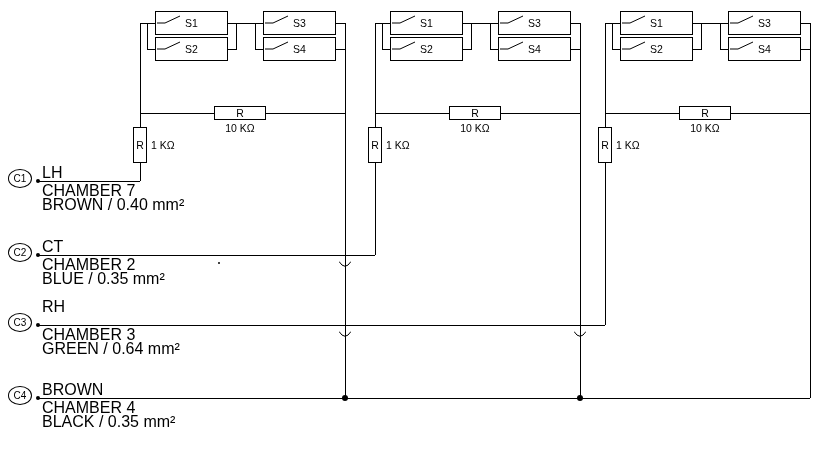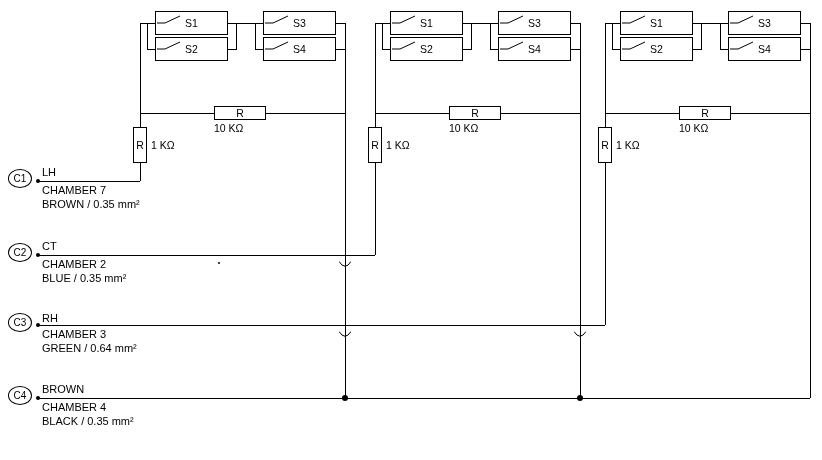--- a/index.html
+++ b/index.html
@@ -6,22 +6,22 @@
   body{font-family:"Liberation Sans", sans-serif;color:#000;}
   #canvas{position:relative;width:822px;height:460px;background:#fff;overflow:hidden;}
   .wire-h{position:absolute;height:1px;background:#000;}
   .wire-v{position:absolute;width:1px;background:#000;}
   .sbox{position:absolute;width:73px;height:24px;border:1px solid #000;box-sizing:border-box;background:#fff;}
   .sbox svg{position:absolute;left:0;top:0;}
   .slabel{position:absolute;left:0;top:0;width:100%;height:100%;display:flex;align-items:center;justify-content:center;font-size:10.5px;}
   .rbox-h{position:absolute;width:52px;height:14px;border:1px solid #000;box-sizing:border-box;background:#fff;display:flex;align-items:center;justify-content:center;font-size:10.5px;}
   .rbox-v{position:absolute;width:14px;height:36px;border:1px solid #000;box-sizing:border-box;background:#fff;display:flex;align-items:center;justify-content:center;font-size:10.5px;}
   .rval{position:absolute;font-size:10.5px;white-space:nowrap;}
-  .rval-c{position:absolute;width:52px;font-size:10.5px;white-space:nowrap;}
-  .lbl{position:absolute;font-size:11px;white-space:nowrap;line-height:13px;}
+  .rval-c{position:absolute;width:52px;text-align:center;font-size:10.5px;white-space:nowrap;}
+  .lbl{position:absolute;font-size:16px;white-space:nowrap;line-height:13px;}
   .conn-circle{position:absolute;width:24px;height:19px;border:1px solid #000;border-radius:50%;box-sizing:border-box;display:flex;align-items:center;justify-content:center;font-size:10px;background:#fff;}
   .jdot{position:absolute;width:6px;height:6px;border-radius:50%;background:#000;}
   .sdot{position:absolute;width:4px;height:4px;border-radius:50%;background:#000;}
   .hop{position:absolute;}
   .stray{position:absolute;width:2px;height:2px;background:#444;}
 </style>
 </head>
 <body>
 
 <div id="canvas">
@@ -186,42 +186,42 @@
   </div>
 
   <div>
     <div class="conn-circle" style="left:8px;top:169px">
         <span>C1</span>
       </div>
     <div class="lbl" style="left:42px;top:166px">LH</div>
     <div class="sdot" style="left:36px;top:179px"></div>
     <div class="wire-h" style="left:38px;top:181px;width:102px"></div>
     <div class="lbl" style="left:42px;top:184px">CHAMBER 7</div>
-    <div class="lbl" style="left:42px;top:198px">BROWN / 0.35 mm²</div>
+    <div class="lbl" style="left:42px;top:198px">BROWN / 0.40 mm²</div>
   </div>
 
   <div>
     <div class="conn-circle" style="left:8px;top:243px">
         <span>C2</span>
       </div>
     <div class="lbl" style="left:42px;top:240px">CT</div>
     <div class="sdot" style="left:36px;top:253px"></div>
     <div class="wire-h" style="left:38px;top:255px;width:337px"></div>
     <div class="hop" style="left:339px;top:255px"><svg width="12" height="8" viewBox="0 0 12 8">
           <path d="M0 0.5 Q6 10 12 0.5" stroke="#000" stroke-width="1" fill="none"></path>
         </svg></div>
     <div class="lbl" style="left:42px;top:258px">CHAMBER 2</div>
     <div class="lbl" style="left:42px;top:272px">BLUE / 0.35 mm²</div>
   </div>
 
   <div>
     <div class="conn-circle" style="left:8px;top:313px">
         <span>C3</span>
       </div>
-    <div class="lbl" style="left:42px;top:312px">RH</div>
+    <div class="lbl" style="left:42px;top:300px">RH</div>
     <div class="sdot" style="left:36px;top:323px"></div>
     <div class="wire-h" style="left:38px;top:325px;width:567px"></div>
     <div class="hop" style="left:339px;top:325px"><svg width="12" height="8" viewBox="0 0 12 8">
           <path d="M0 0.5 Q6 10 12 0.5" stroke="#000" stroke-width="1" fill="none"></path>
         </svg></div>
     <div class="hop" style="left:574px;top:325px"><svg width="12" height="8" viewBox="0 0 12 8">
           <path d="M0 0.5 Q6 10 12 0.5" stroke="#000" stroke-width="1" fill="none"></path>
         </svg></div>
     <div class="lbl" style="left:42px;top:328px">CHAMBER 3</div>
     <div class="lbl" style="left:42px;top:342px">GREEN / 0.64 mm²</div>

